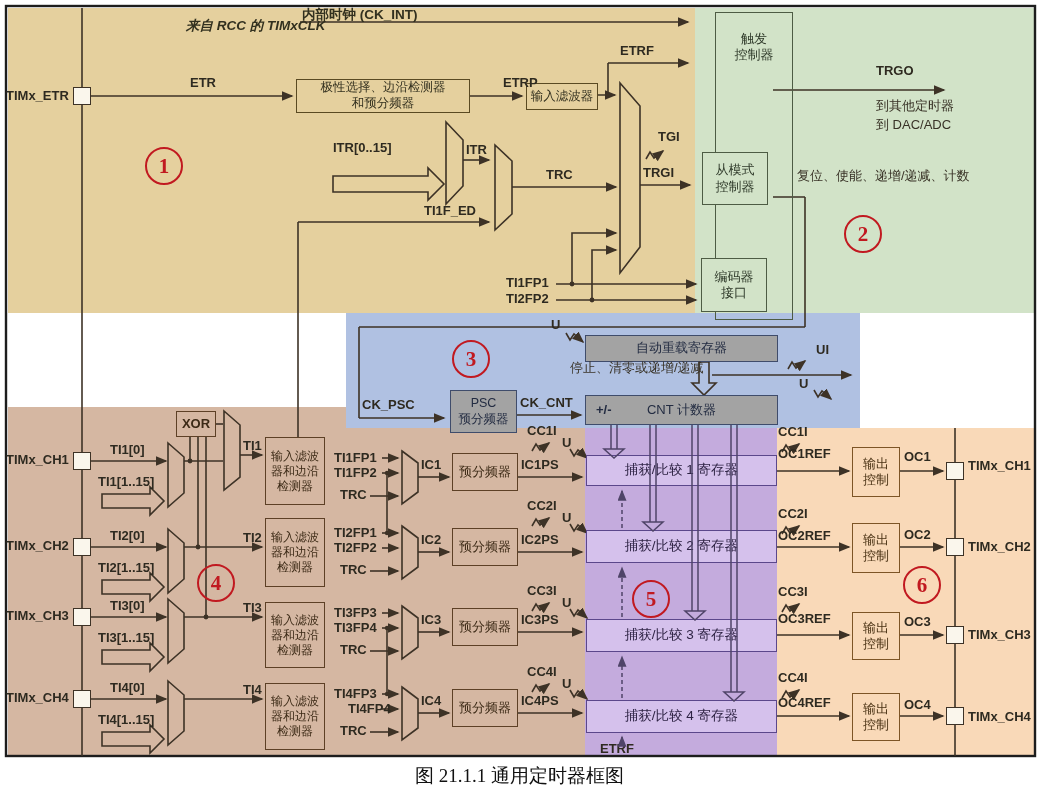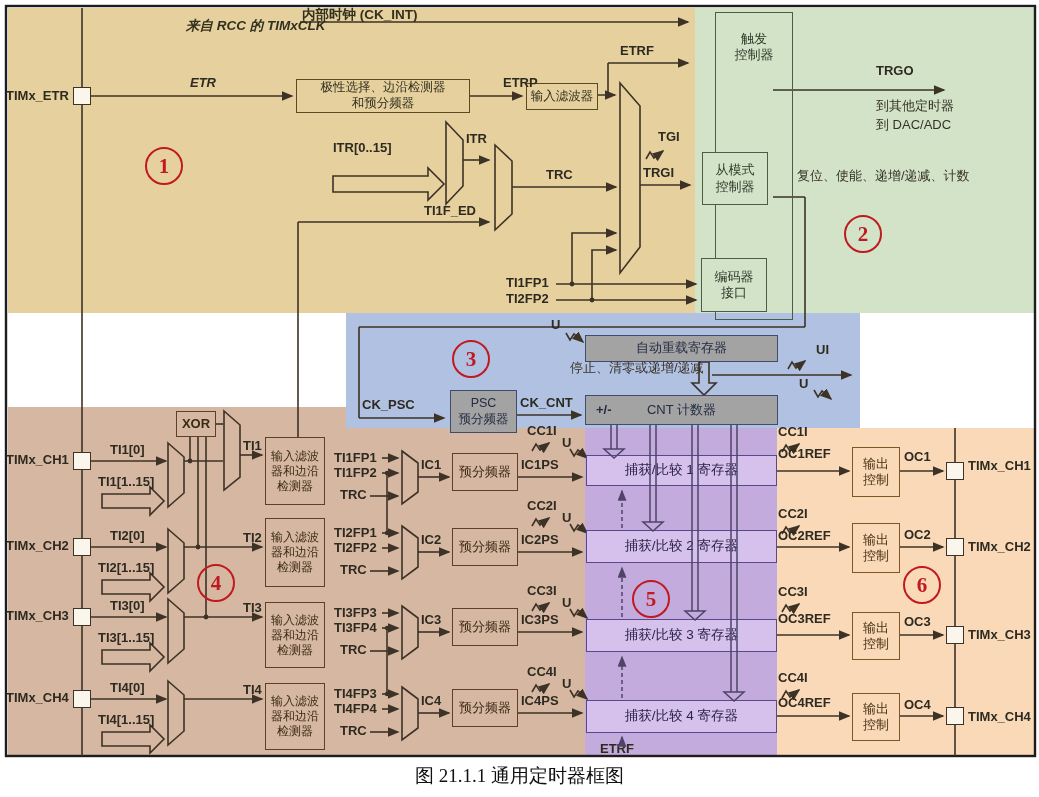--- a/index.html
+++ b/index.html
@@ -272,25 +272,25 @@
   <div class="pin" style="left:73px;top:608px;"></div>
   <div class="pin" style="left:73px;top:690px;"></div>
   <div class="pin" style="left:946px;top:462px;"></div>
   <div class="pin" style="left:946px;top:538px;"></div>
   <div class="pin" style="left:946px;top:626px;"></div>
   <div class="pin" style="left:946px;top:707px;"></div>
 
   <div class="cb" style="left:302px;top:6px;">内部时钟 (CK_INT)</div>
   <div class="cb" style="left:186px;top:17px;font-style:italic;">来自 RCC 的 TIMxCLK</div>
   <div class="lbl" style="left:6px;top:89px;">TIMx_ETR</div>
-  <div class="lbl" style="left:190px;top:76px;font-style:italic;">ETR</div>
+  <div class="lbl" style="left:190px;top:76px;">ETR</div>
   <div class="lbl" style="left:474px;top:76px;padding-left:29px;">ETRP</div>
   <div class="lbl" style="left:620px;top:44px;">ETRF</div>
   <div class="lbl" style="left:333px;top:141px;">ITR[0..15]</div>
-  <div class="lbl" style="left:466px;top:132px;">ITR</div>
+  <div class="lbl" style="left:466px;top:143px;">ITR</div>
   <div class="lbl" style="left:424px;top:204px;">TI1F_ED</div>
   <div class="lbl" style="left:546px;top:168px;">TRC</div>
   <div class="lbl" style="left:658px;top:130px;">TGI</div>
   <div class="lbl" style="left:643px;top:166px;">TRGI</div>
   <div class="lbl" style="left:506px;top:276px;">TI1FP1</div>
   <div class="lbl" style="left:506px;top:292px;">TI2FP2</div>
 
   <div class="lbl" style="left:876px;top:64px;">TRGO</div>
   <div class="c" style="left:876px;top:99px;">到其他定时器</div>
   <div class="c" style="left:876px;top:118px;">到 DAC/ADC</div>
@@ -323,21 +323,21 @@
   <div class="lbl" style="left:334px;top:451px;">TI1FP1</div>
   <div class="lbl" style="left:334px;top:466px;">TI1FP2</div>
   <div class="lbl" style="left:340px;top:488px;">TRC</div>
   <div class="lbl" style="left:334px;top:526px;">TI2FP1</div>
   <div class="lbl" style="left:334px;top:541px;">TI2FP2</div>
   <div class="lbl" style="left:340px;top:563px;">TRC</div>
   <div class="lbl" style="left:334px;top:606px;">TI3FP3</div>
   <div class="lbl" style="left:334px;top:621px;">TI3FP4</div>
   <div class="lbl" style="left:340px;top:643px;">TRC</div>
   <div class="lbl" style="left:334px;top:687px;">TI4FP3</div>
-  <div class="lbl" style="left:334px;top:702px;">TI4FP4</div>
+  <div class="lbl" style="left:348px;top:702px;">TI4FP4</div>
   <div class="lbl" style="left:340px;top:724px;">TRC</div>
 
   <div class="lbl" style="left:421px;top:458px;">IC1</div>
   <div class="lbl" style="left:421px;top:533px;">IC2</div>
   <div class="lbl" style="left:421px;top:613px;">IC3</div>
   <div class="lbl" style="left:421px;top:694px;">IC4</div>
   <div class="lbl" style="left:521px;top:458px;">IC1PS</div>
   <div class="lbl" style="left:521px;top:533px;">IC2PS</div>
   <div class="lbl" style="left:521px;top:613px;">IC3PS</div>
   <div class="lbl" style="left:521px;top:694px;">IC4PS</div>

